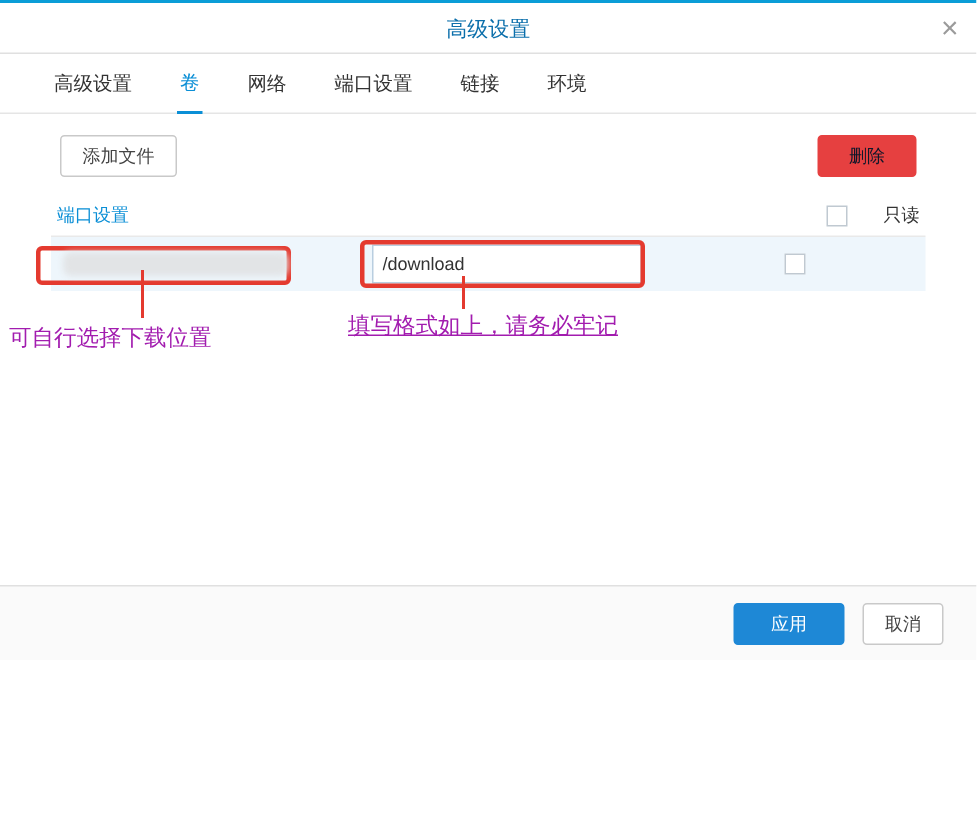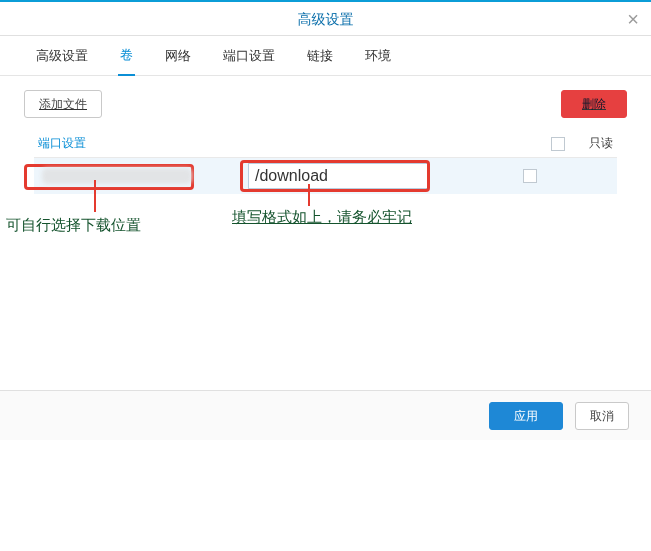--- a/index.html
+++ b/index.html
@@ -3,37 +3,37 @@
 <meta charset="utf-8">
 <style>
   * { box-sizing: border-box; font-family: "Microsoft YaHei", Arial, sans-serif; }
   body { margin:0; padding:0; background:#fff; font-size:13px; color:#333; }
   .window { width:651px; height:440px; position:relative; border-top:2px solid #0b9dd7; }
   .titlebar { height:34px; line-height:34px; text-align:center; position:relative; color:#0b6fab; font-size:14px; border-bottom:1px solid #e0e0e0; }
   .close { position:absolute; right:12px; top:0; height:34px; line-height:34px; font-size:20px; color:#9b9b9b; cursor:pointer; }
   .tabs { display:flex; gap:28px; padding:0 34px; height:40px; align-items:center; border-bottom:1px solid #e5e5e5; font-size:13px;}
   .tab { color:#333; cursor:pointer; padding:0 2px;}
   .tab.active { color:#0b8fd6; border-bottom:2px solid #0b8fd6; padding-bottom:10px; margin-bottom:-11px;}
-  .toolbar { padding:14px 24px 12px; display:flex; gap:12px; align-items:flex-end;text-decoration:underline; }
+  .toolbar { padding:14px 40px 12px; display:flex; gap:12px; align-items:flex-end; }
   .btn { height:28px; padding:0 14px; border:1px solid #c9c9c9; background:#fff; color:#444; border-radius:3px; font-size:12px; cursor:pointer; line-height:26px;}
   .btn-danger { background:#e64040; border-color:#e64040; color:#0f172a; margin-left:auto; padding:0 20px;}
   .btn-primary { background:#1e88d6; border-color:#1e88d6; color:#fff; padding:0 24px;}
   .red-box { border:3px solid #e43a2f; border-radius:4px; }
   .content { padding:0 34px; }
   .header-row { display:flex; height:28px; align-items:center; border-bottom:1px solid #e9e9e9; color:#0b8fd6; font-size:12px;}
   .col1 { width:210px; padding-left:4px;}
   .col2 { width:220px; padding-left:4px;}
   .col3 { flex:1; display:flex; align-items:center; justify-content:flex-end; gap:24px; padding-right:4px; color:#333;}
   .data-row { display:flex; height:36px; align-items:center; background:#eef6fc; }
   .blurry { width:150px; height:16px; background:#e2e4e6; border-radius:5px; filter:blur(2px); margin-left:4px;}
-  .mount-input { width:180px; height:26px; border:1px solid #b9cee0; padding:0 6px; font-size:16px; color:#333; background:#fff;}
+  .mount-input { width:180px; height:26px; border:1px solid #b9cee0; padding:0 6px; font-size:12px; color:#333; background:#fff;}
   .chk { width:14px; height:14px; border:1px solid #c0c9d1; background:#fff; display:inline-block;}
   .footer { position:absolute; bottom:0; left:0; right:0; height:50px; border-top:1px solid #e0e0e0; display:flex; justify-content:flex-end; align-items:center; gap:12px; padding:0 22px; background:#fafafa;}
   
-  .ann { position:absolute; color:#14532d; font-size:15px; font-weight:500;}
+  .ann { position:absolute; color:#a21caf; font-size:15px; font-weight:500;}
   .vline { position:absolute; width:2px; background:#e43a2f;}
 </style>
 </head>
 <body>
 
 <div class="window">
 
   <div class="titlebar">
     <span>高级设置</span>
     <span class="close">×</span>

